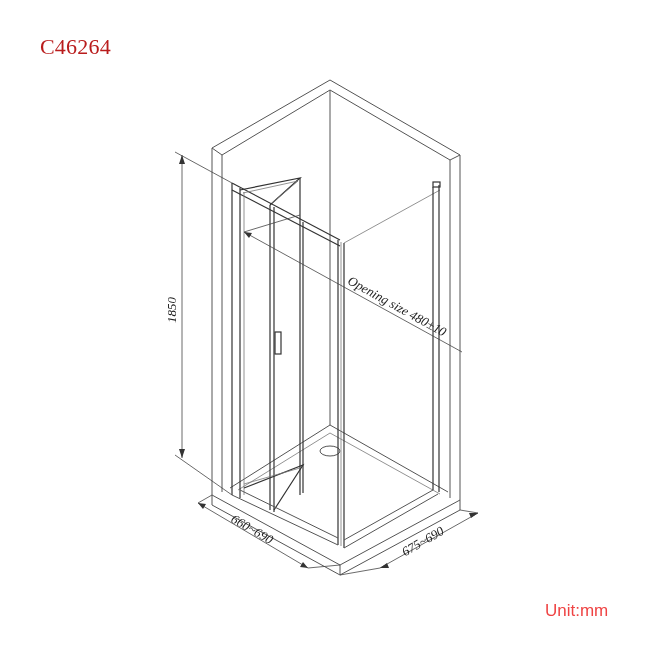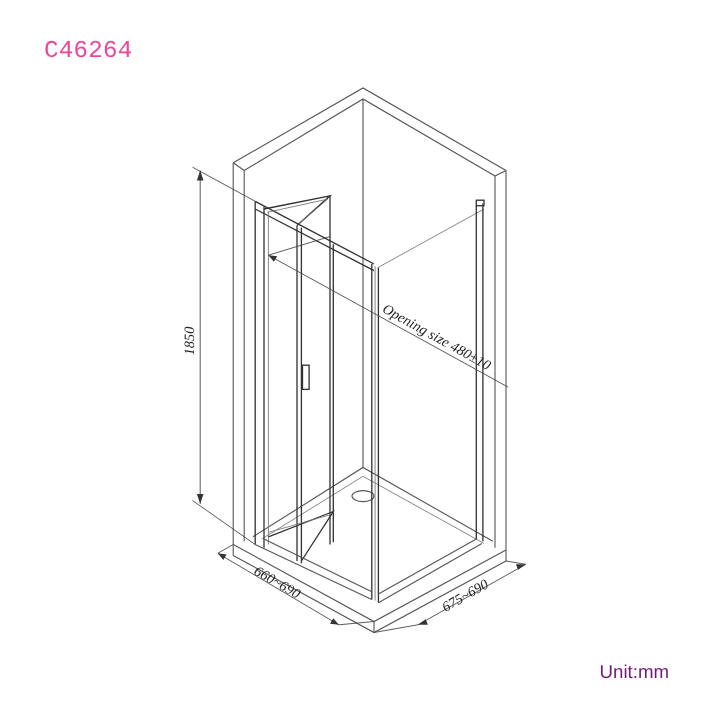--- a/index.html
+++ b/index.html
@@ -1,18 +1,18 @@
 <!DOCTYPE html>
 <html><head>
   <meta charset="utf-8">
   <style>
     html, body { margin: 0; padding: 0; background: #ffffff; }
     body { width: 650px; height: 650px; position: relative; overflow: hidden; font-family: "Liberation Sans", sans-serif; }
-    .model-code { position: absolute; left: 40px; top: 34px; font-size: 22px; color: #ec4899; font-family: Liberation Mono, monospace; letter-spacing: 0.2px; }
-    .unit-label { position: absolute; left: 545px; top: 601px; font-size: 17px; color: #701a75; font-family: "Liberation Sans", sans-serif; }
+    .model-code { position: absolute; left: 40px; top: 34px; font-size: 22px; color: #b91c1c; font-family: Liberation Serif, serif; letter-spacing: 0.2px; }
+    .unit-label { position: absolute; left: 545px; top: 601px; font-size: 17px; color: #ef4444; font-family: "Liberation Sans", sans-serif; }
     svg.drawing { position: absolute; left: 0; top: 0; width: 650px; height: 650px; }
     .ln { stroke: #555; stroke-width: 1; fill: none; }
     .lt { stroke: #777; stroke-width: 0.8; fill: none; }
     .lk { stroke: #333; stroke-width: 1.2; fill: none; }
     .dim { stroke: #444; stroke-width: 0.8; fill: none; }
     .dimtext { font-family: "Liberation Serif", serif; font-style: italic; font-size: 13px; fill: #222; }
   </style>
 </head>
 <body>
 

